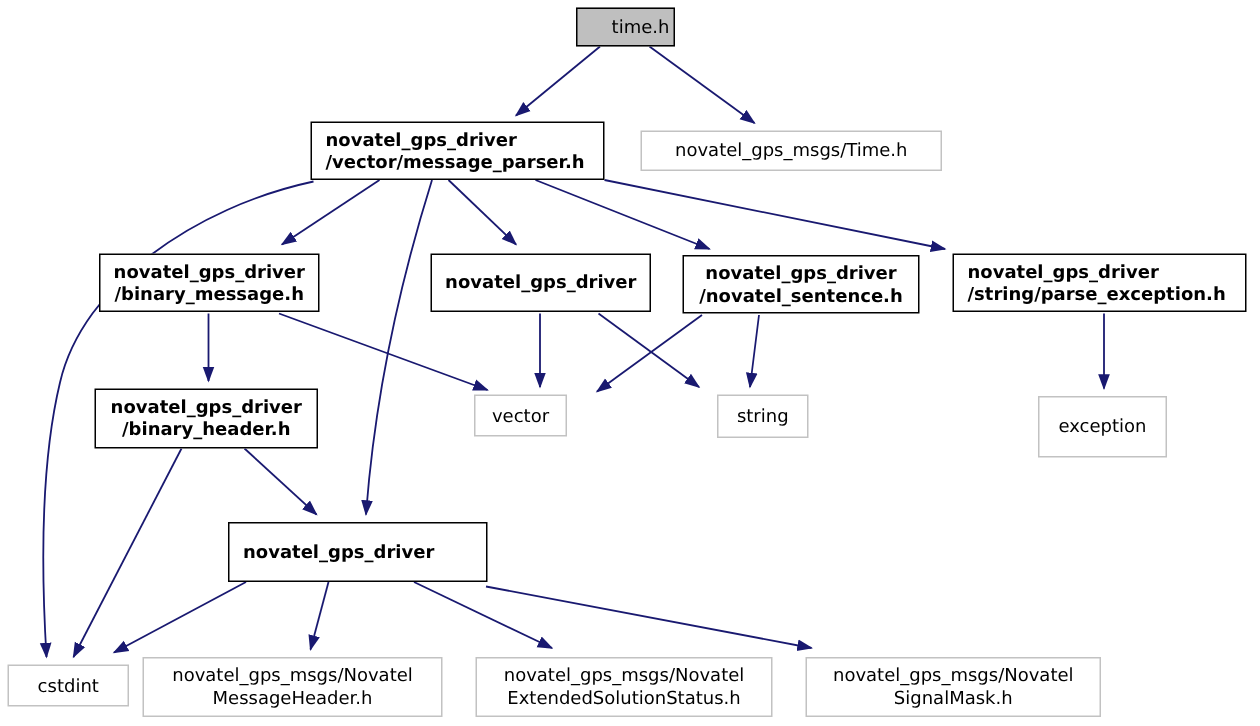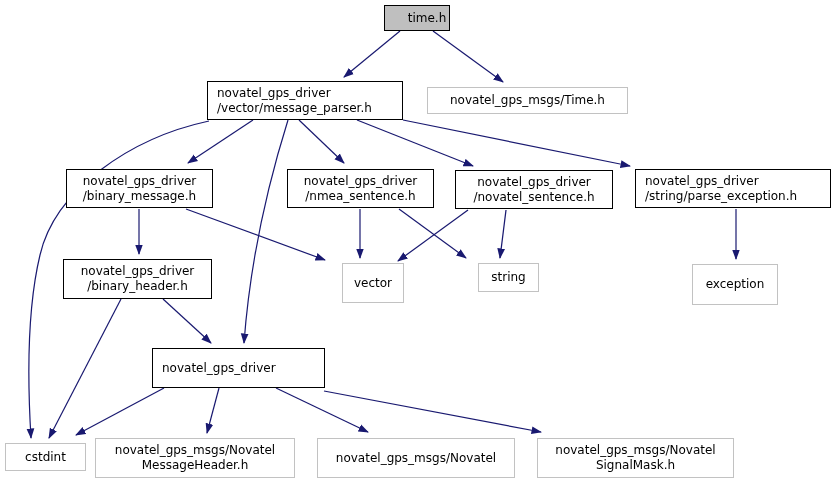--- a/index.html
+++ b/index.html
@@ -30,21 +30,21 @@
     display: flex;
     flex-direction: column;
     justify-content: center;
     align-items: center;
     font-size: 12px;
     line-height: 15px;
     color: #000000;
     white-space: nowrap;
     z-index: 2;
   }
-  .node.internal { border: 1.4px solid #000000; cursor: pointer; }
+  .node.internal { border: 1.4px solid #000000; cursor: pointer; font-weight: bold; }
   .node.external { border: 1px solid #c2c2c2; }
   .node.current  { background: #bfbfbf; border: 1.4px solid #000000; padding-left: 20px; }
   .node.align-left { align-items: flex-start; padding-left: 9px; }
   path.edge {
     fill: none;
     stroke: #191970;
     stroke-width: 1.2;
   }
 </style>
 </head>
@@ -94,39 +94,38 @@
     <span>novatel_gps_msgs/Time.h</span>
   </div>
 
   <div class="node internal" style="left:66px;top:169px;width:147px;height:39px">
     <span>novatel_gps_driver</span>
     <span>/binary_message.h</span>
   </div>
 
   <div class="node internal" style="left:287px;top:169px;width:147px;height:39px">
     <span>novatel_gps_driver</span>
-    <span>/nmea_sentence.h</span>
   </div>
 
   <div class="node internal" style="left:455px;top:170px;width:158px;height:39px">
     <span>novatel_gps_driver</span>
     <span>/novatel_sentence.h</span>
   </div>
 
   <div class="node internal align-left" style="left:635px;top:169px;width:196px;height:39px">
     <span>novatel_gps_driver</span>
     <span>/string/parse_exception.h</span>
   </div>
 
   <div class="node internal" style="left:63px;top:259px;width:149px;height:40px">
     <span>novatel_gps_driver</span>
     <span>/binary_header.h</span>
   </div>
 
-  <div class="node external" style="left:342px;top:263px;width:62px;height:40px">
+  <div class="node external" style="left:316px;top:263px;width:62px;height:28px">
     <span>vector</span>
   </div>
 
   <div class="node external" style="left:478px;top:263px;width:61px;height:29px">
     <span>string</span>
   </div>
 
   <div class="node external" style="left:692px;top:264px;width:86px;height:41px">
     <span>exception</span>
   </div>
@@ -139,20 +138,21 @@
     <span>cstdint</span>
   </div>
 
   <div class="node external" style="left:95px;top:438px;width:200px;height:40px">
     <span>novatel_gps_msgs/Novatel</span>
     <span>MessageHeader.h</span>
   </div>
 
   <div class="node external" style="left:317px;top:438px;width:198px;height:40px">
     <span>novatel_gps_msgs/Novatel</span>
+    <span>ExtendedSolutionStatus.h</span>
   </div>
 
   <div class="node external" style="left:537px;top:438px;width:197px;height:40px">
     <span>novatel_gps_msgs/Novatel</span>
     <span>SignalMask.h</span>
   </div>
 
 </div>
 
 </body></html>

